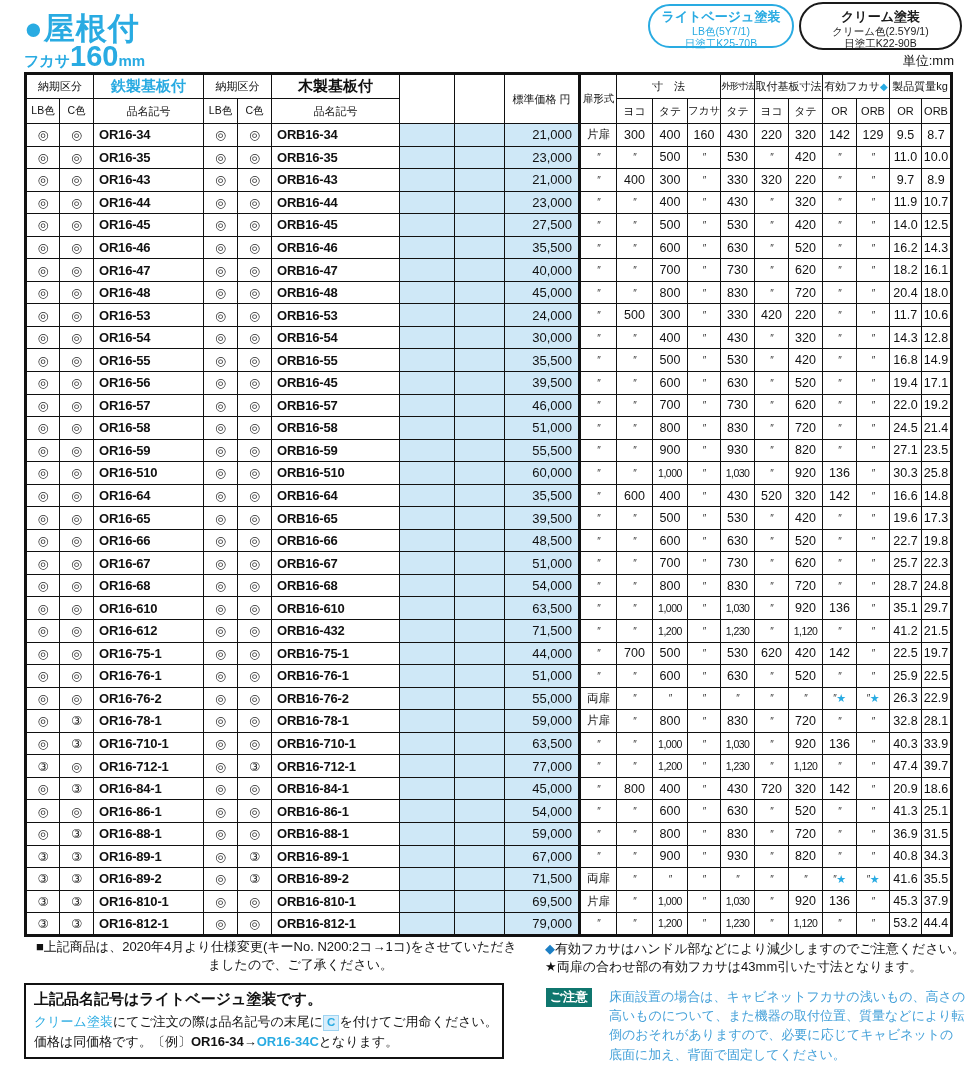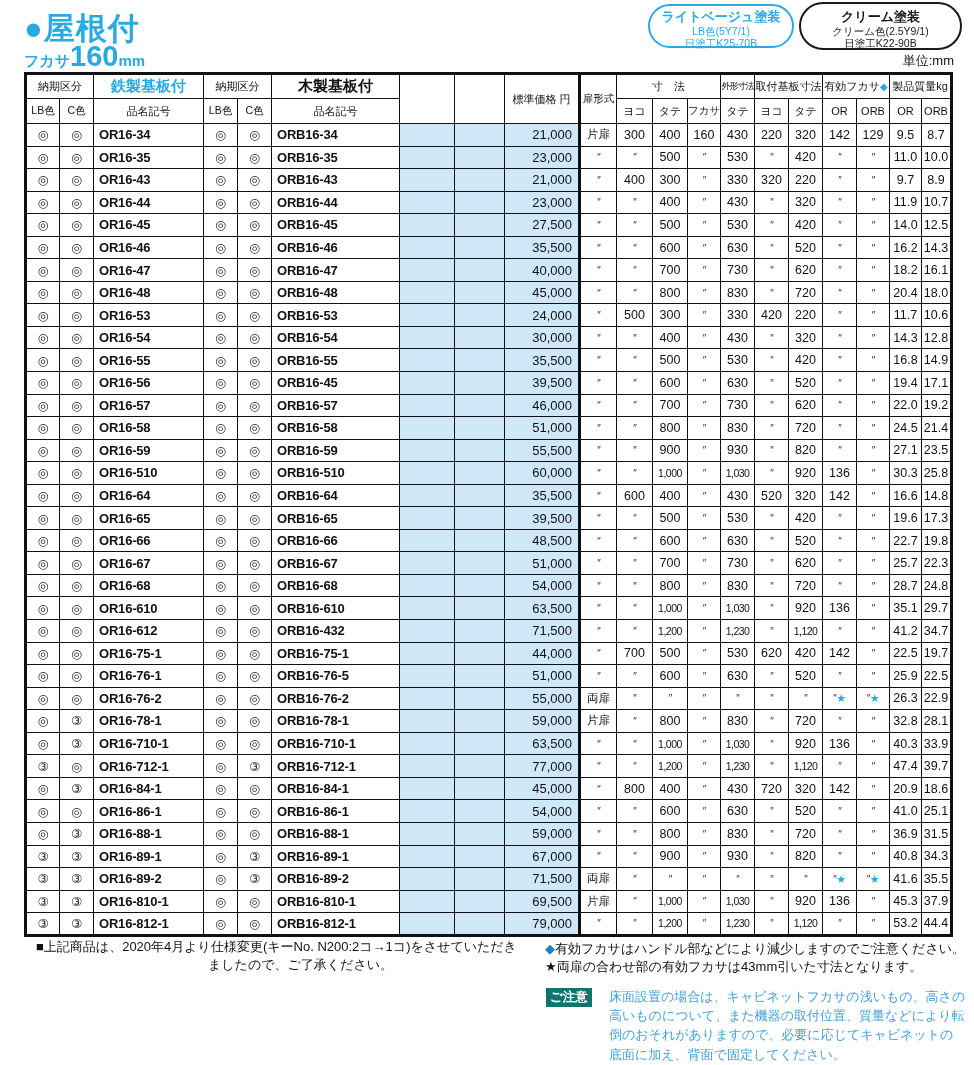--- a/index.html
+++ b/index.html
@@ -640,21 +640,21 @@
           <td class="door"><span class="ditto">″</span></td>
           <td class="dim"><span class="ditto">″</span></td>
           <td class="dim sm">1,200</td>
           <td class="dim"><span class="ditto">″</span></td>
           <td class="dim sm">1,230</td>
           <td class="dim"><span class="ditto">″</span></td>
           <td class="dim sm">1,120</td>
           <td class="dim"><span class="ditto">″</span></td>
           <td class="dim"><span class="ditto">″</span></td>
           <td class="mass">41.2</td>
-          <td class="mass">34.7</td>
+          <td class="mass">21.5</td>
         </tr>
         <tr>
           <td class="mark">◎</td>
           <td class="mark">◎</td>
           <td class="name">OR16-75-1</td>
           <td class="mark">◎</td>
           <td class="mark">◎</td>
           <td class="name">ORB16-75-1</td>
           <td class="blue"></td>
           <td class="blue"></td>
@@ -670,21 +670,21 @@
           <td class="dim"><span class="ditto">″</span></td>
           <td class="mass">22.5</td>
           <td class="mass">19.7</td>
         </tr>
         <tr>
           <td class="mark">◎</td>
           <td class="mark">◎</td>
           <td class="name">OR16-76-1</td>
           <td class="mark">◎</td>
           <td class="mark">◎</td>
-          <td class="name">ORB16-76-5</td>
+          <td class="name">ORB16-76-1</td>
           <td class="blue"></td>
           <td class="blue"></td>
           <td class="price blue">51,000</td>
           <td class="door"><span class="ditto">″</span></td>
           <td class="dim"><span class="ditto">″</span></td>
           <td class="dim">600</td>
           <td class="dim"><span class="ditto">″</span></td>
           <td class="dim">630</td>
           <td class="dim"><span class="ditto">″</span></td>
           <td class="dim">520</td>
@@ -815,21 +815,21 @@
           <td class="price blue">54,000</td>
           <td class="door"><span class="ditto">″</span></td>
           <td class="dim"><span class="ditto">″</span></td>
           <td class="dim">600</td>
           <td class="dim"><span class="ditto">″</span></td>
           <td class="dim">630</td>
           <td class="dim"><span class="ditto">″</span></td>
           <td class="dim">520</td>
           <td class="dim"><span class="ditto">″</span></td>
           <td class="dim"><span class="ditto">″</span></td>
-          <td class="mass">41.0</td>
+          <td class="mass">41.3</td>
           <td class="mass">25.1</td>
         </tr>
         <tr>
           <td class="mark">◎</td>
           <td class="mark">③</td>
           <td class="name">OR16-88-1</td>
           <td class="mark">◎</td>
           <td class="mark">◎</td>
           <td class="name">ORB16-88-1</td>
           <td class="blue"></td>
@@ -941,20 +941,25 @@
   <div class="fn-left">
     <div class="l1">■上記商品は、2020年4月より仕様変更(キーNo. N200:2コ→1コ)をさせていただき</div>
     <div class="l2">ましたので、ご了承ください。</div>
   </div>
 
   <div class="fn-right">
     <div><span class="dmark">◆</span><span>有効フカサはハンドル部などにより減少しますのでご注意ください。</span></div>
     <div><span class="smark">★</span><span>両扉の合わせ部の有効フカサは43mm引いた寸法となります。</span></div>
   </div>
 
+  <div class="info-box">
+    <div class="l1">上記品名記号はライトベージュ塗装です。</div>
+    <div class="l2"><span class="hl-cyan">クリーム塗装</span><span>にてご注文の際は品名記号の末尾に</span><span class="c-badge">C</span><span>を付けてご用命ください。</span></div>
+    <div class="l3"><span>価格は同価格です。〔例〕</span><span class="bold">OR16-34</span><span>→</span><span class="bold hl-cyan">OR16-34C</span><span>となります。</span></div>
+  </div>
 
   <div class="caution">
     <div class="caution-wrap">
       <span class="caution-label">ご注意</span>
       <div class="caution-text">床面設置の場合は、キャビネットフカサの浅いもの、高さの高いものについて、また機器の取付位置、質量などにより転倒のおそれがありますので、必要に応じてキャビネットの底面に加え、背面で固定してください。</div>
     </div>
   </div>
 
 </div>
 

